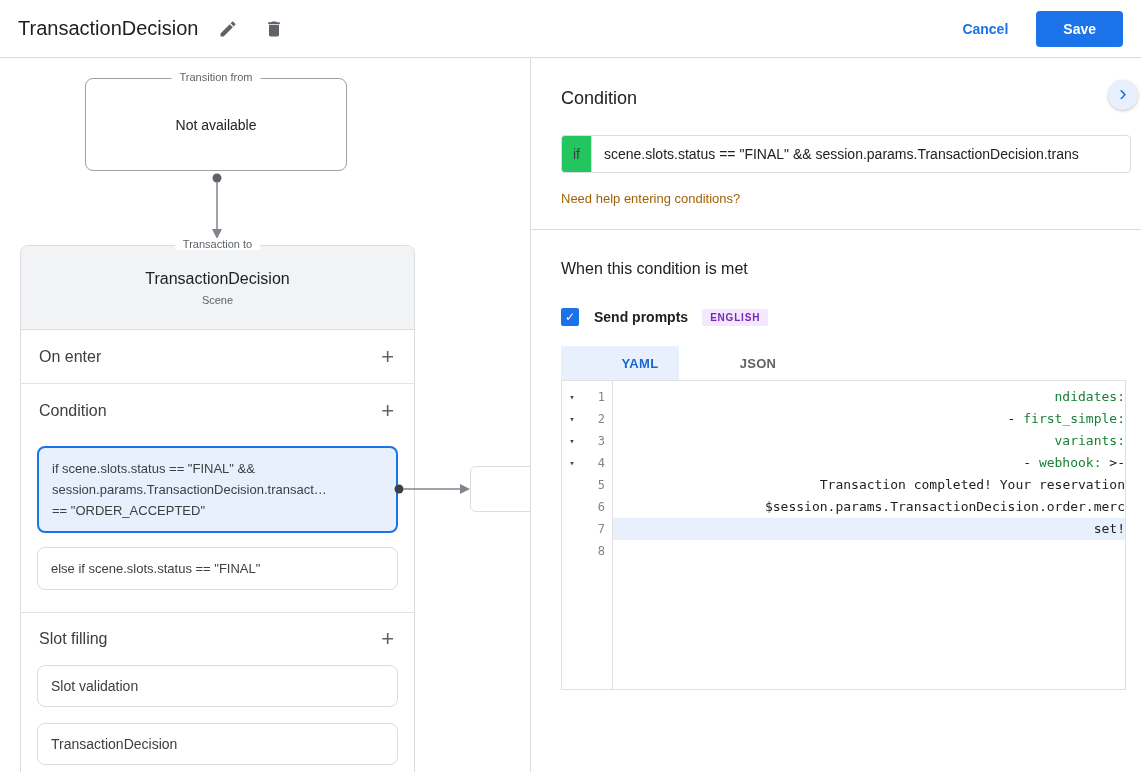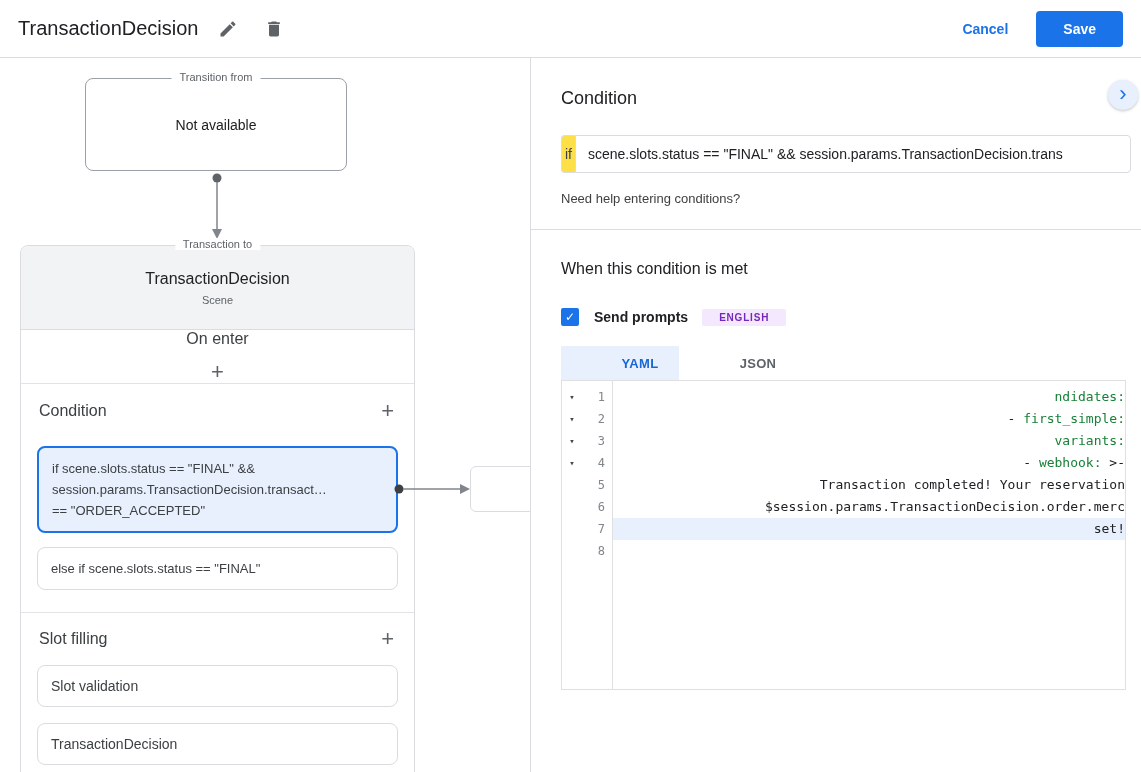--- a/index.html
+++ b/index.html
@@ -22,46 +22,46 @@
   .tfrom-value { font-size:14px; color:#202124; }
   .v-connector { position:absolute; left:207px; top:115px; }
   .h-connector { position:absolute; left:394px; top:422px; }
   .target-box { position:absolute; left:470px; top:408px; width:74px; height:46px; border:1px solid #dadce0; border-radius:6px; background:#fff; cursor:pointer; }
 
   .scene-card { position:absolute; left:20px; top:187px; width:395px; height:660px; border:1px solid #dadce0; border-radius:8px; background:#fff; }
   .scene-head { height:84px; background:#f1f3f4; border-bottom:1px solid #dadce0; border-radius:8px 8px 0 0; display:flex; flex-direction:column; align-items:center; justify-content:center; cursor:pointer; }
   .scene-title { font-size:16px; color:#202124; }
   .scene-subtitle { font-size:11px; color:#5f6368; margin-top:6px; }
   .card-row { display:flex; align-items:center; justify-content:space-between; padding:0 18px; height:54px; }
-  .card-row.bordered { border-bottom:1px solid #e3e3e3;flex-direction:column; }
+  .card-row.bordered { border-bottom:1px solid #e3e3e3; }
   .row-label { font-size:16px; color:#3c4043; }
   .plus-btn { background:none; border:none; font-size:22px; color:#5f6368; cursor:pointer; font-family:inherit; line-height:1; padding:0 2px; }
   .cond-item { margin:8px 16px 14px; padding:10px 13px; border:1px solid #dadce0; border-radius:8px; background:#fff; font-size:13px; line-height:21px; color:#3c4043; white-space:pre-line; cursor:pointer; }
   .cond-item.selected { border:2px solid #1a73e8; background:#e8f0fe; }
   .card-divider { height:1px; background:#e3e3e3; margin-top:22px; }
   .card-row.slot-head { height:52px; }
   .slot-item { margin:0 16px 16px; padding:12px 13px; border:1px solid #dadce0; border-radius:8px; font-size:14px; color:#3c4043; background:#fff; cursor:pointer; }
 
   
   .panel { position:absolute; top:58px; left:531px; right:0; bottom:0; padding:0 10px 0 30px; background:#fff; }
   .collapse-btn { position:absolute; top:22px; right:3px; width:30px; height:30px; border-radius:50%; border:none; background:#e8f0fe; color:#1a73e8; font-size:22px; display:flex; align-items:center; justify-content:center; cursor:pointer; box-shadow:0 1px 3px rgba(60,64,67,.3); padding-bottom:3px; }
   .panel-heading { margin-top:30px; font-size:18px; font-weight:400; color:#202124; }
   .cond-row { display:flex; margin-top:26px; height:38px; }
-  .if-chip { width:14px; background:#fde047; border:1px solid #dadce0; border-right:none; border-radius:4px 0 0 4px; display:flex; align-items:center; justify-content:center; font-size:14px; color:#3c4043; }
+  .if-chip { width:30px; background:#22c55e; border:1px solid #dadce0; border-right:none; border-radius:4px 0 0 4px; display:flex; align-items:center; justify-content:center; font-size:14px; color:#3c4043; }
   .cond-input { flex:1; border:1px solid #dadce0; border-radius:0 4px 4px 0; padding:0 12px; font-size:14px; color:#202124; font-family:inherit; outline:none; white-space:nowrap; overflow:hidden; }
-  .link { font-size:13px; color:#404040; text-decoration:none; cursor:pointer; }
+  .link { font-size:13px; color:#a16207; text-decoration:none; cursor:pointer; }
   .help-cond { display:inline-block; margin-top:18px; }
   .panel-divider { height:1px; background:#dadce0; margin:22px -10px 0 -30px; }
   .when-heading { margin-top:30px; font-size:16px; font-weight:400; color:#202124; }
   .check-row { display:flex; align-items:center; margin-top:26px; }
   .check-row.second { margin-top:30px; }
   .checkbox { width:18px; height:18px; border:2px solid #5f6368; border-radius:2px; margin-right:15px; display:flex; align-items:center; justify-content:center; cursor:pointer; flex:none; }
   .checkbox.checked { background:#1a73e8; border-color:#1a73e8; color:#fff; font-size:12px; font-weight:700; }
   .check-label { font-size:14px; font-weight:700; color:#202124; }
-  .lang-badge { margin-left:14px; background:#f3e8fd; color:#7627bb; font-size:10px; font-weight:700; letter-spacing:.8px; padding:3px 17px; border-radius:2px; }
+  .lang-badge { margin-left:14px; background:#f3e8fd; color:#7627bb; font-size:10px; font-weight:700; letter-spacing:.8px; padding:3px 8px; border-radius:2px; }
   .desc { margin-top:14px; font-size:13px; line-height:19px; color:#3c4043; max-width:578px; }
   .tabs { display:flex; margin-top:20px; }
   .tab { width:118px; height:34px; display:flex; align-items:center; justify-content:center; font-size:13px; font-weight:700; letter-spacing:.3px; color:#5f6368; cursor:pointer;padding-left:40px; }
   .tab.active { background:#e8f0fe; color:#1967d2; }
 
   
   .editor { position:relative; width:565px; height:310px; border:1px solid #e0e0e0; overflow:hidden; font-family:"DejaVu Sans Mono","Liberation Mono",monospace; font-size:13px; padding-top:5px; background:#fff; }
   .gutter-border { position:absolute; left:50px; top:0; bottom:0; width:1px; background:#e0e0e0; z-index:1; }
   .code-line { display:flex; height:22px; line-height:22px; }
   .fold { width:20px; text-align:center; font-size:9px; color:#444746; cursor:pointer; }

